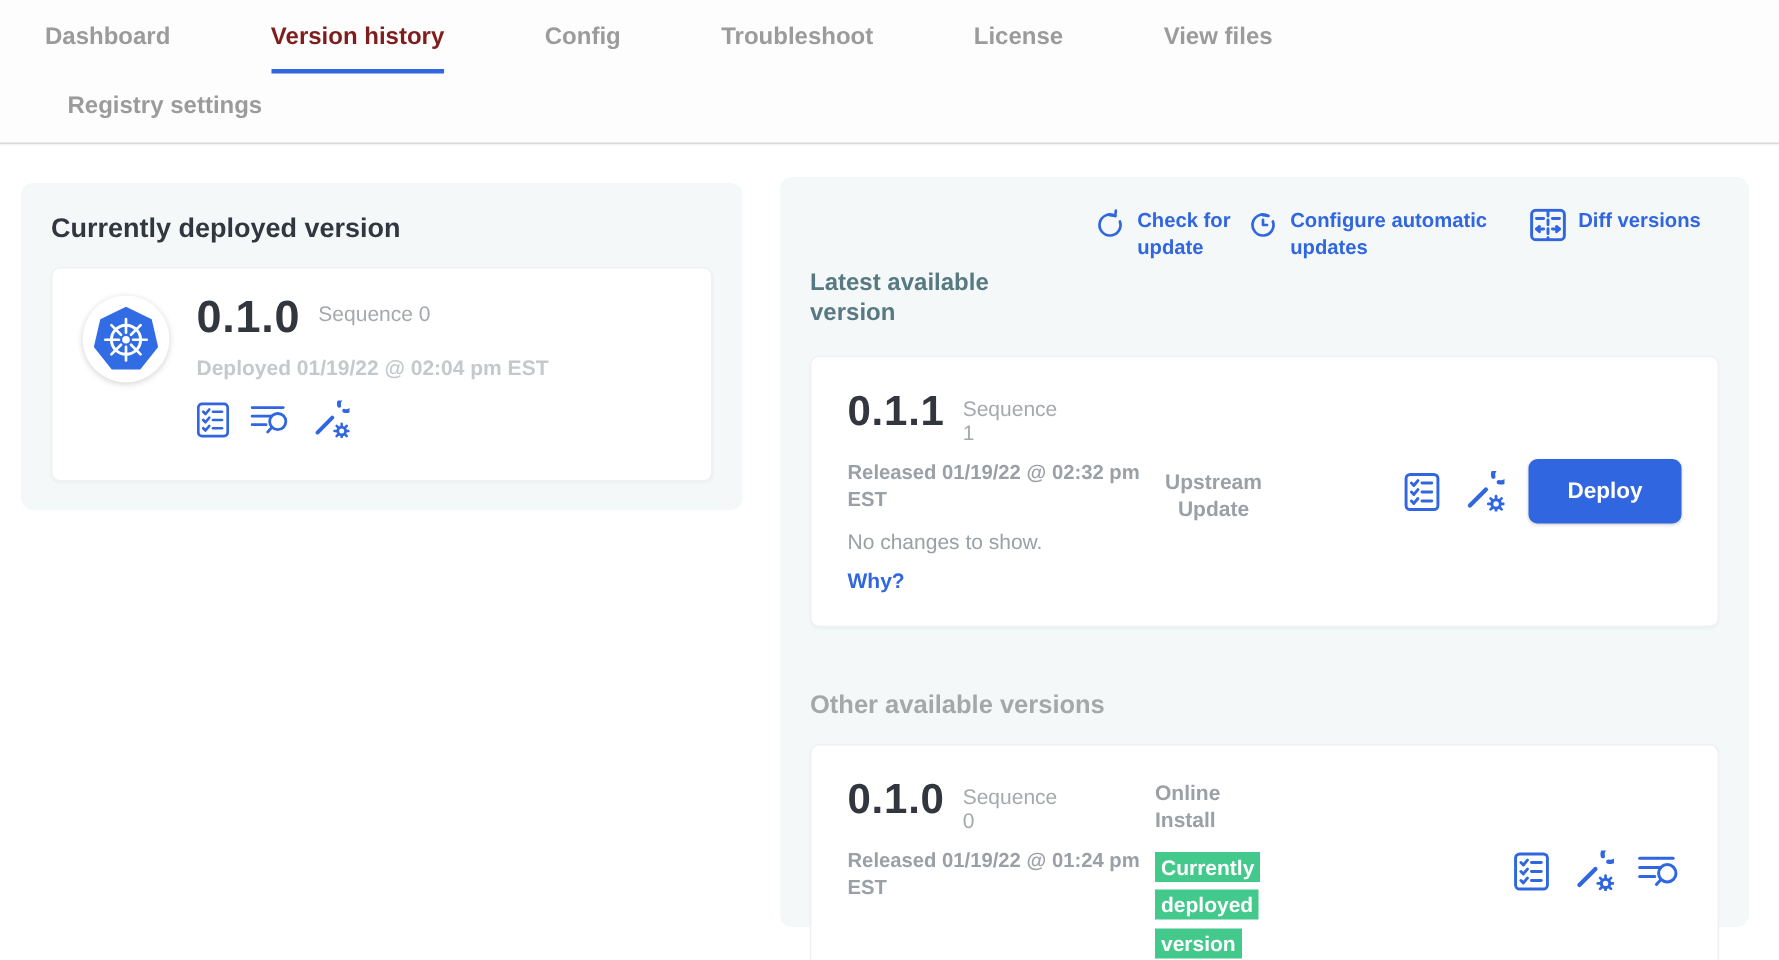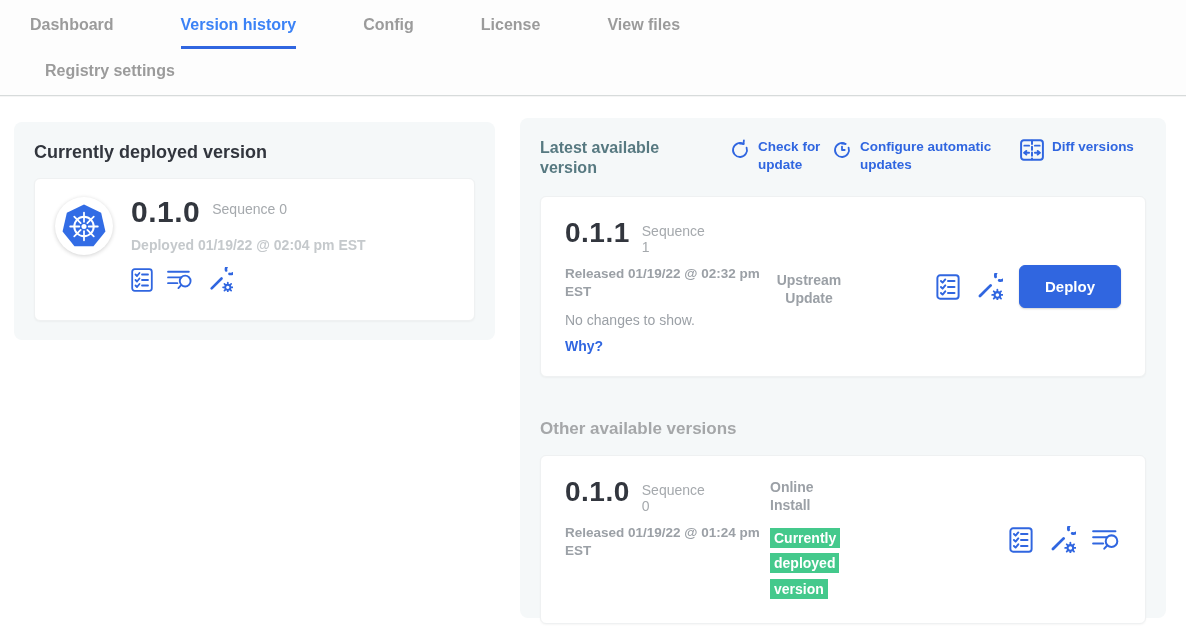--- a/index.html
+++ b/index.html
@@ -15,21 +15,21 @@
     width:100%; height:96px; background:#fdfdfd;
     border-bottom:1px solid #d7dbdb;
     box-shadow:0 1px 0 rgba(0,0,0,0.04);
   }
   .tabs-row1 { display:flex; gap:67px; padding:16px 0 0 30px; align-items:flex-start; }
   .tabs-row2 { display:flex; padding:13px 0 0 45px; }
   .tab {
     font-size:16px; font-weight:bold; color:#9b9b9b; cursor:pointer;
     padding-bottom:12px; white-space:nowrap;
   }
-  .tab.active { color:#3b82f6; border-bottom:3px solid #3066e0; }
+  .tab.active { color:#7f1d1d; border-bottom:3px solid #3066e0; }
   
   .panel { position:absolute; background:#f5f8f9; border-radius:8px; }
   .panel-left  { left:14px;  top:122px; width:481px; height:218px; padding:20px; }
   .panel-right { left:520px; top:118px; width:646px; height:500px; padding:20px; }
   .panel-title-dark { font-size:18px; font-weight:bold; color:#32363e; }
   .card {
     background:#fff; border:1px solid #eff1f2; border-radius:6px;
     box-shadow:0 1px 2px rgba(0,0,0,0.04);
   }
   
@@ -42,21 +42,21 @@
   .version-big { font-size:30px; font-weight:bold; color:#32363e; line-height:1; letter-spacing:0.5px; }
   .version-big.sm { font-size:28px; }
   .seq { font-size:14px; color:#a5a9ad; margin-left:12px; margin-top:4px; line-height:1.15; }
   .seq.narrow { max-width:66px; }
   .deployed-ts { margin-top:10px; font-size:14px; font-weight:bold; color:#c5c9cc; }
   .icon-row { display:flex; gap:14px; margin-top:14px; align-items:center; }
   .icon-btn { display:inline-flex; cursor:pointer; color:#3066e0; }
   .icon-btn svg { display:block; }
   
   .latest-header { display:flex; align-items:flex-start; }
-  .latest-title { flex:0 0 150px; font-size:16px; font-weight:bold; color:#577981; line-height:1.25; }
+  .latest-title { flex:0 0 150px; font-size:16px; font-weight:bold; color:#577981; line-height:1.25;margin-top:41px; }
   .actions { flex:1; display:flex; justify-content:center; padding-left:28px; }
   .action-link { display:flex; gap:8px; align-items:flex-start; color:#3066e0; cursor:pointer; }
   .action-link svg { flex:0 0 auto; margin-top:1px; }
   .action-label { font-size:13.5px; font-weight:bold; line-height:1.3; }
   .w-narrow { max-width:74px; }
   .w-mid { max-width:160px; }
   
   .vcard { margin-top:18px; padding:22px 24px; display:flex; align-items:flex-start; }
   .vcard .colA { flex:0 0 205px; }
   .vcard .colB { flex:0 0 105px; }
@@ -83,20 +83,21 @@
   svg .stw { stroke:#3066e0; stroke-width:2.5; fill:none; stroke-linecap:round; }
 </style>
 </head>
 <body>
 
 <div class="topnav">
   <div class="tabs-row1">
     <div class="tab">Dashboard</div>
     <div class="tab active">Version history</div>
     <div class="tab">Config</div>
+    <div class="tab">Troubleshoot</div>
     <div class="tab">License</div>
     <div class="tab">View files</div>
   </div>
   <div class="tabs-row2">
     <div class="tab">Registry settings</div>
   </div>
 </div>
 
 <div class="panel panel-left">
   <div class="panel-title-dark">Currently deployed version</div>

